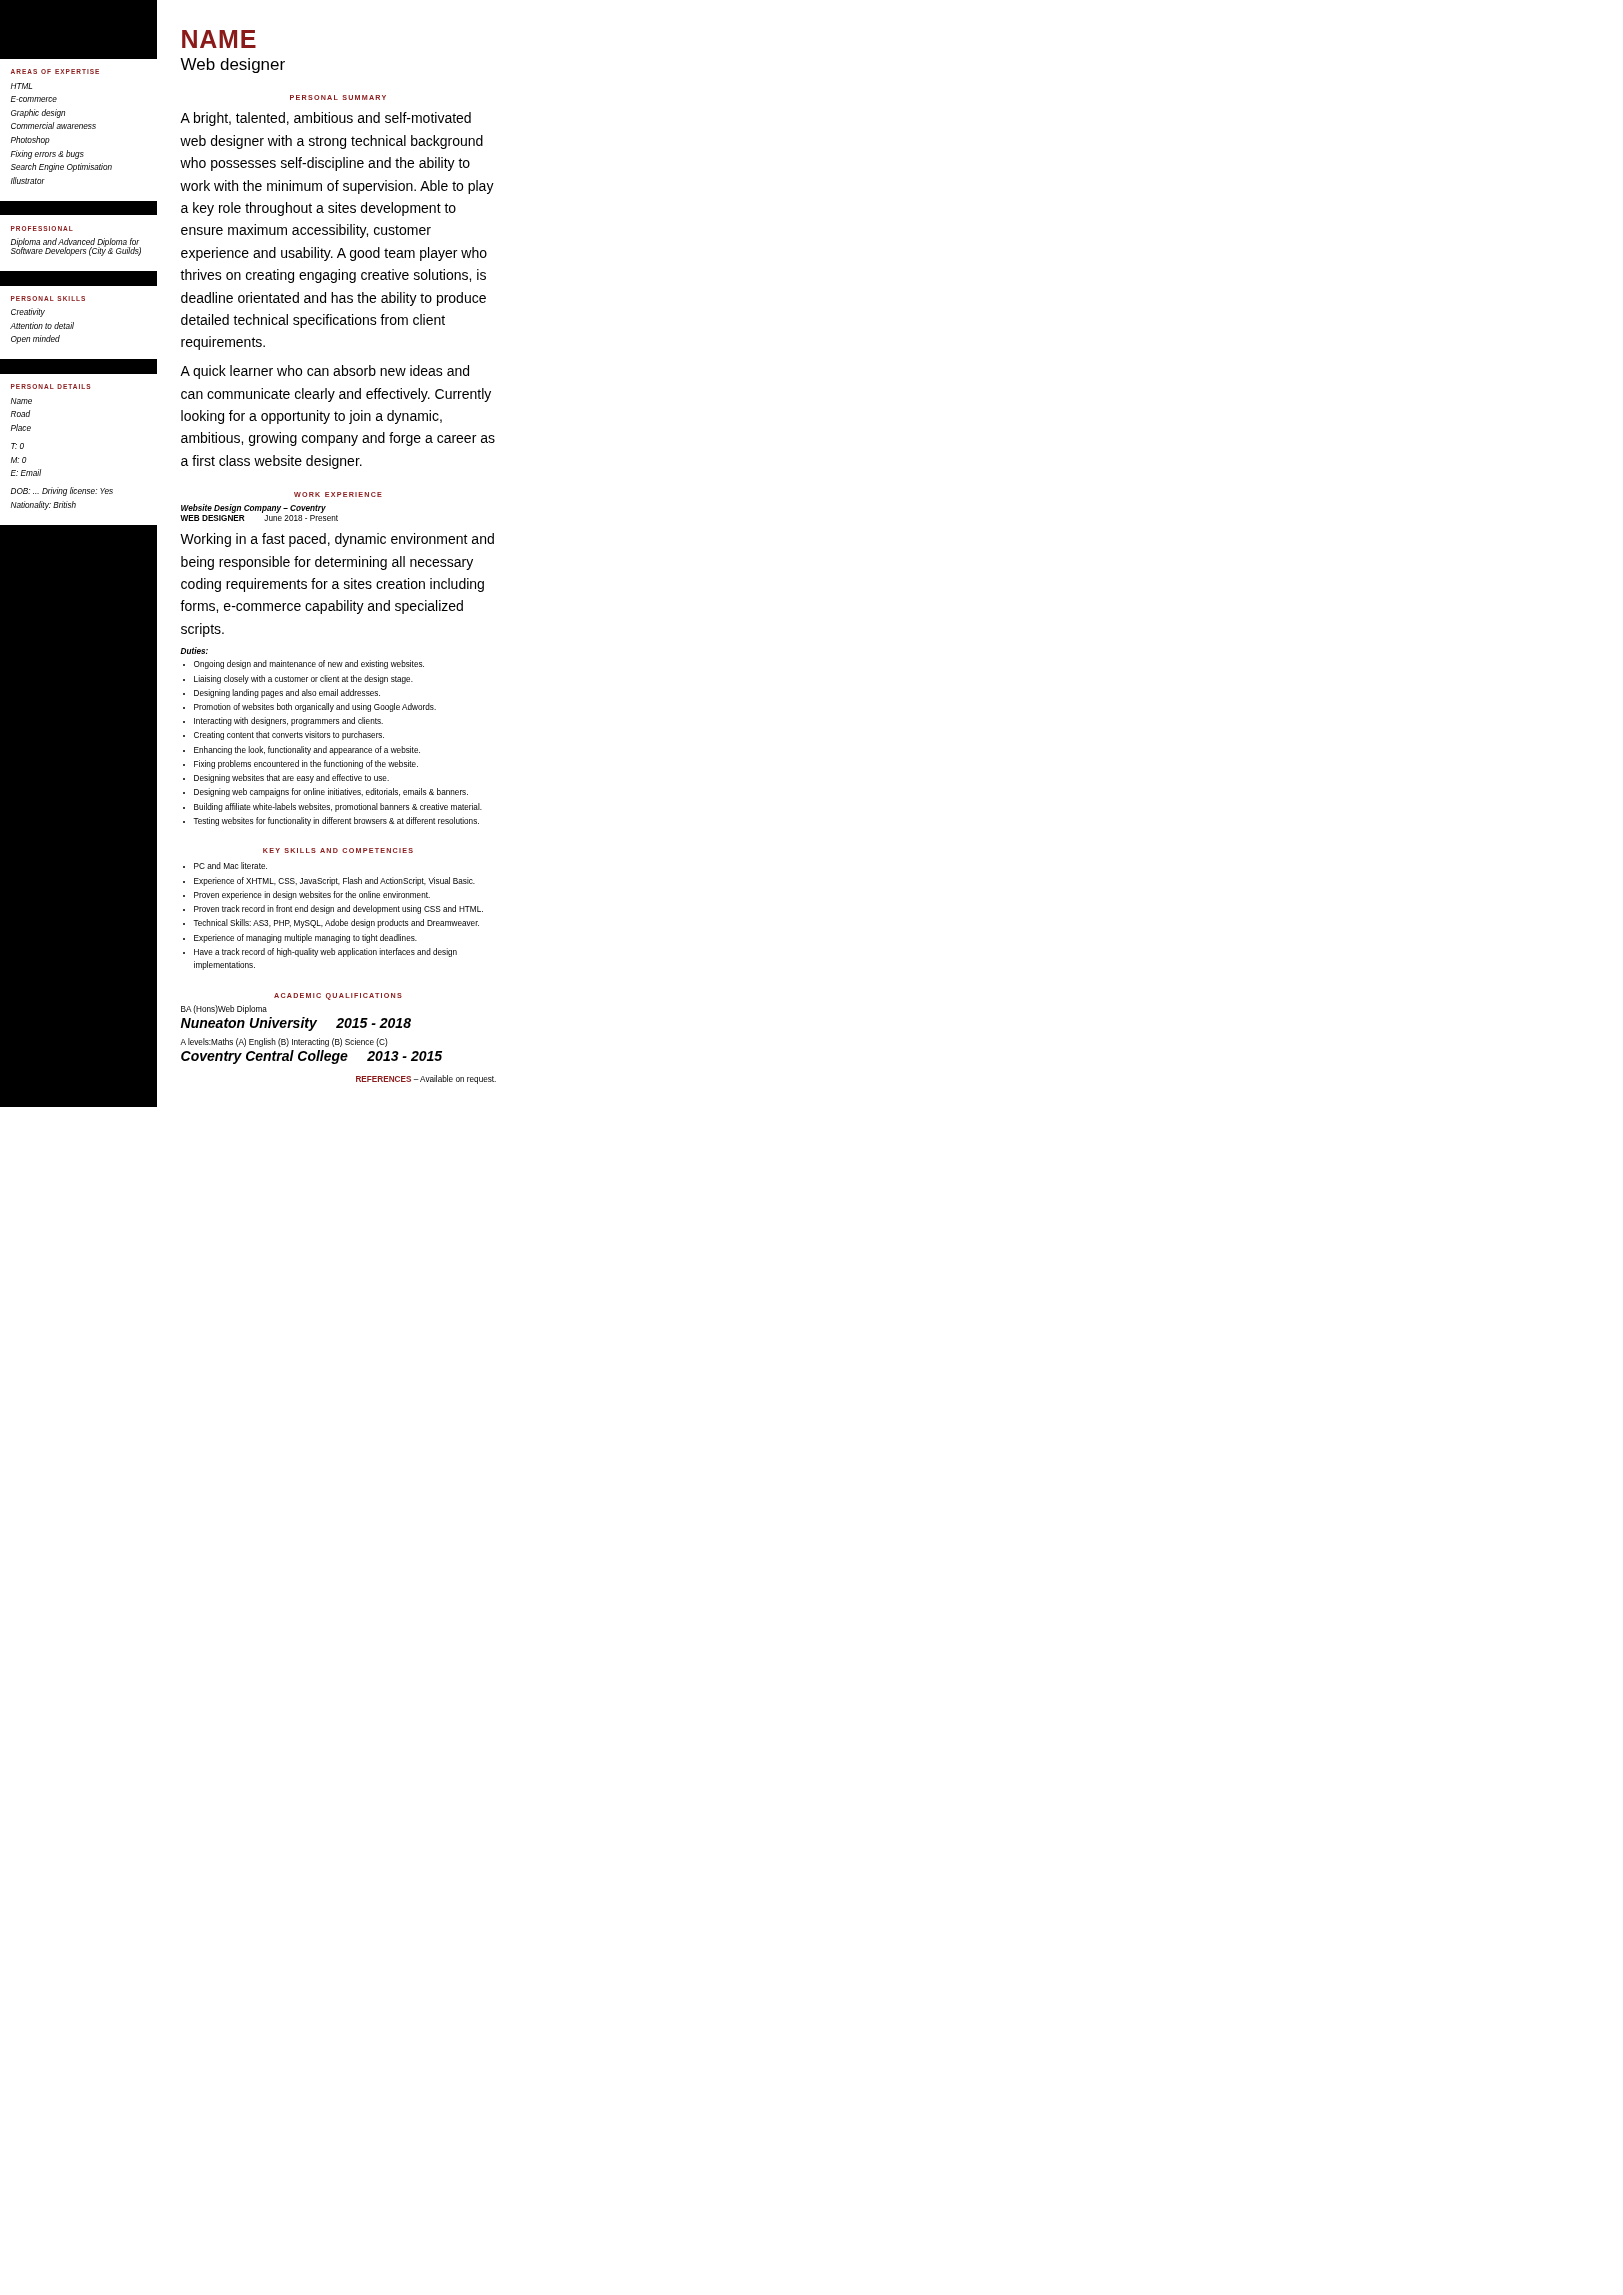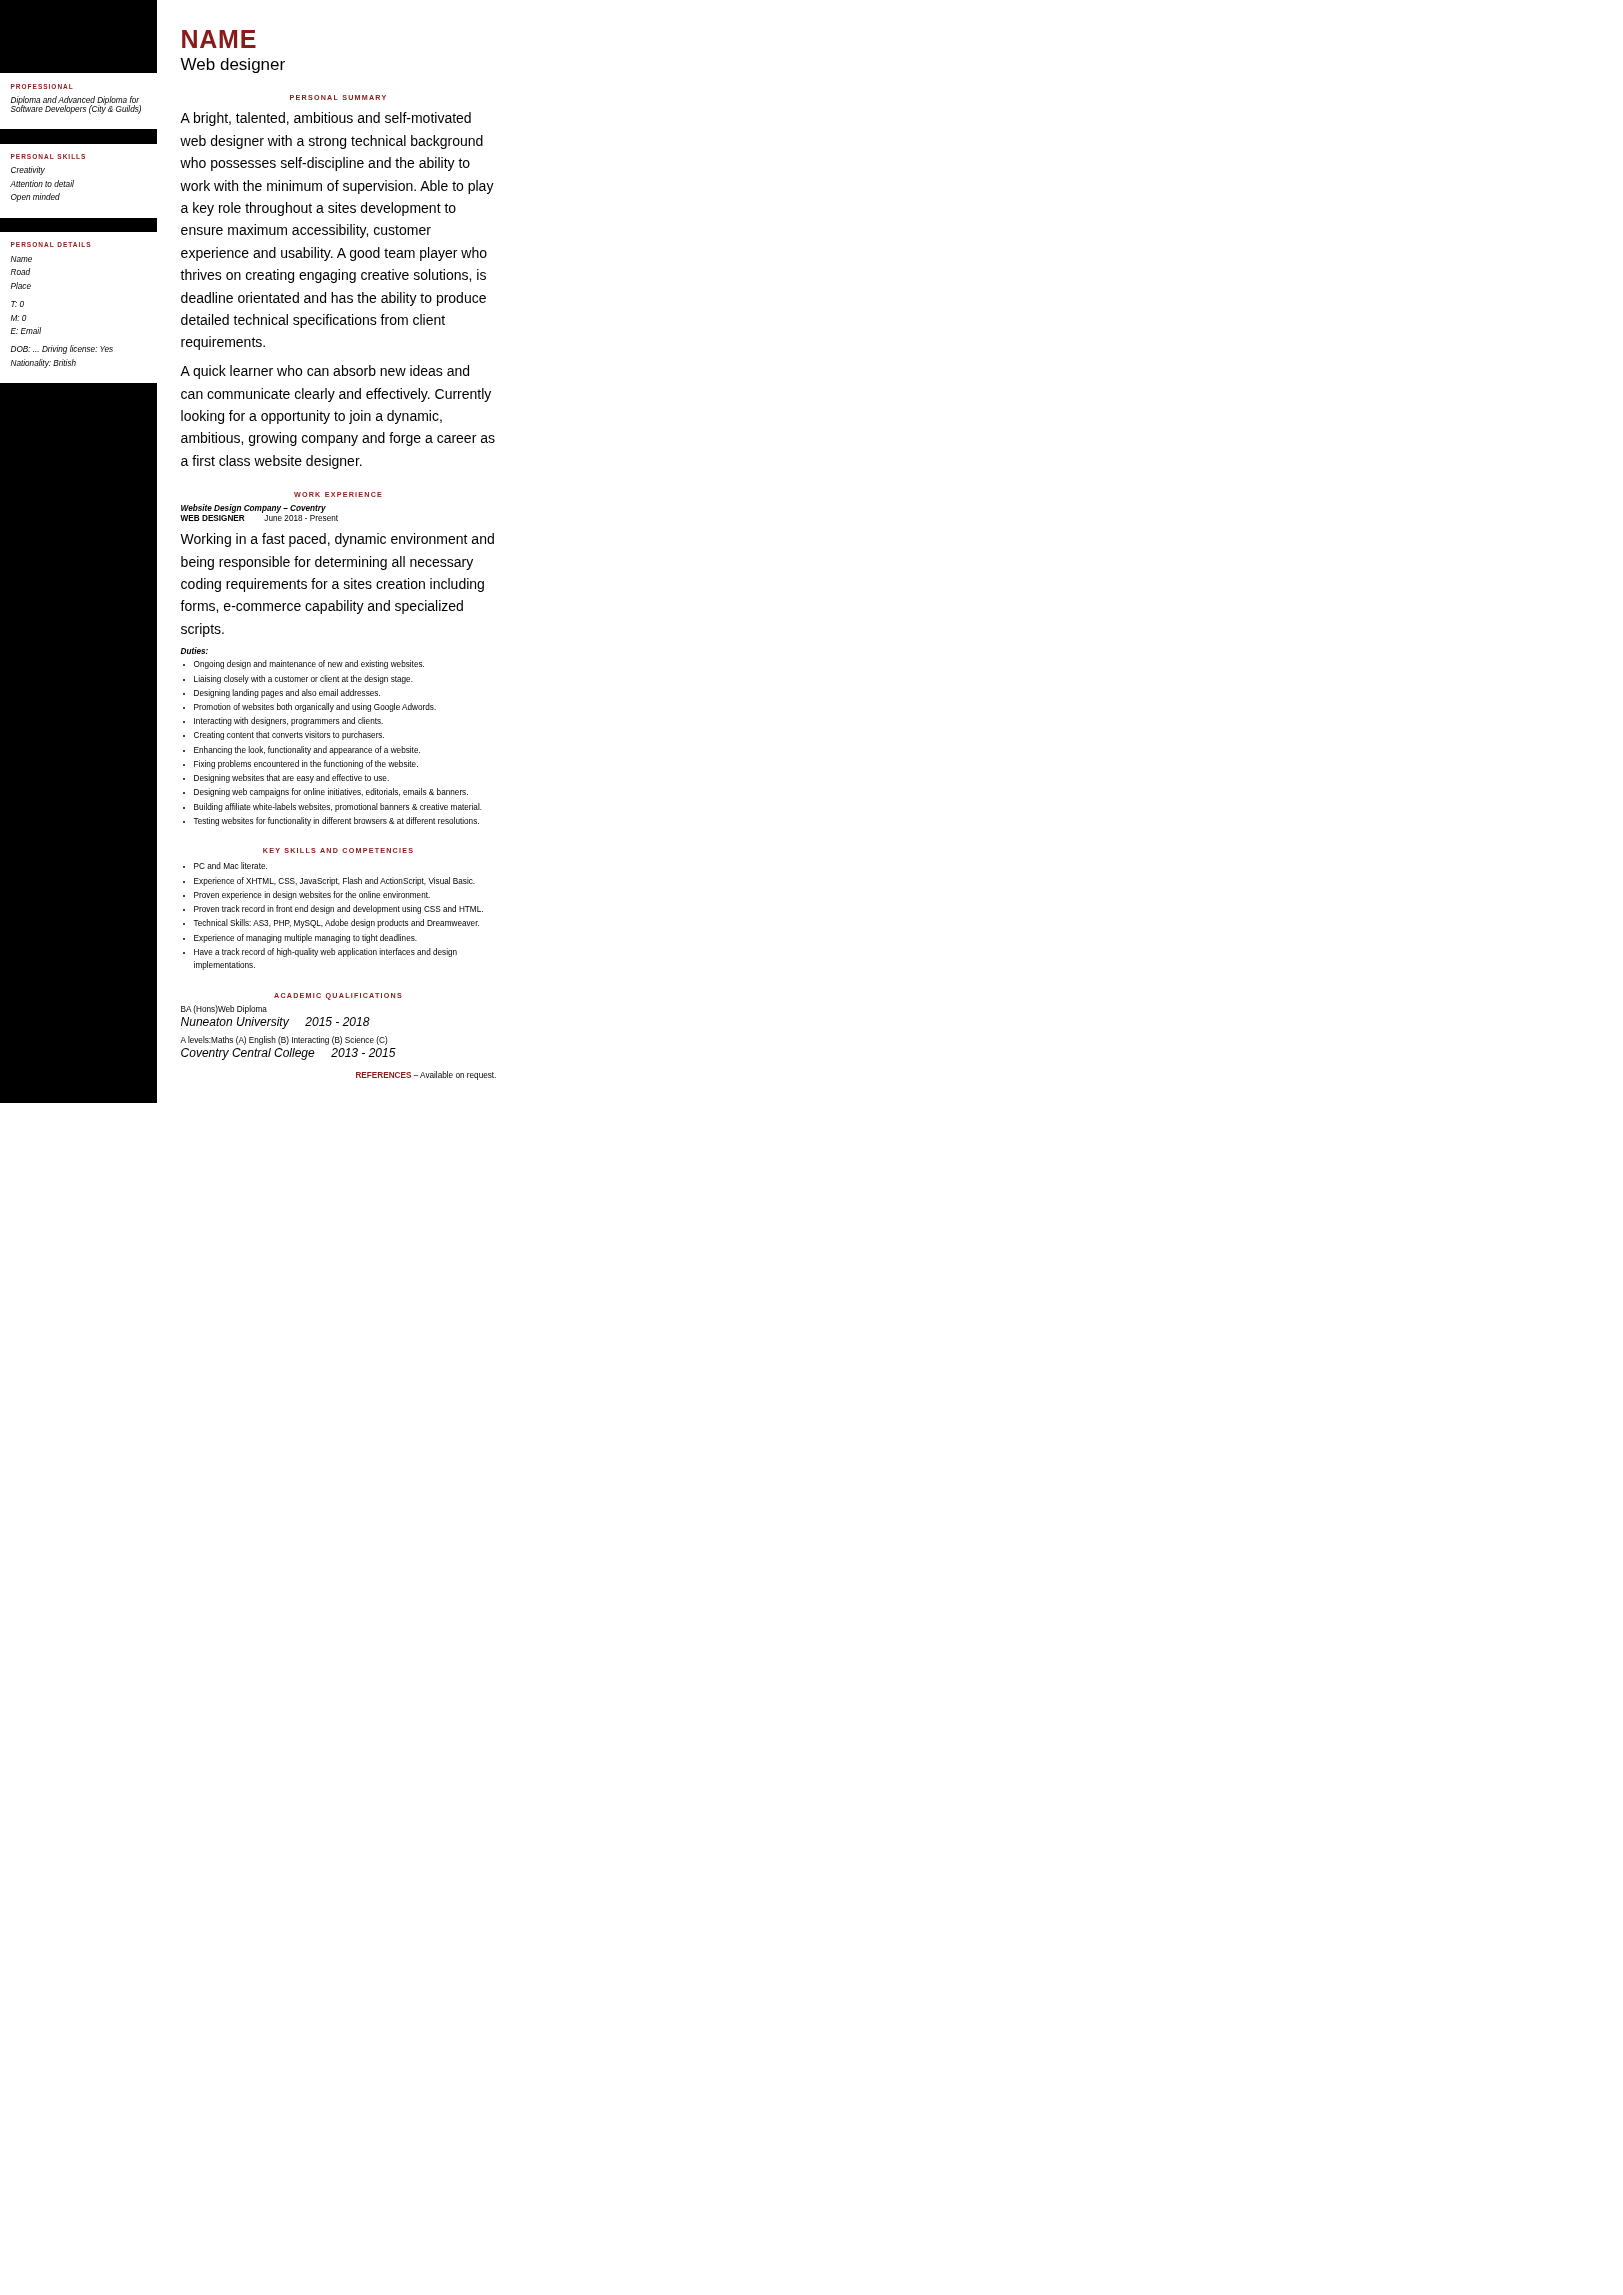--- a/index.html
+++ b/index.html
@@ -128,43 +128,54 @@
     }
     .qual-block {
       margin-bottom: 6.5px;
     }
     .qual-line {
       font-size: 8.2px;
       margin-bottom: 1.3px;
       display: flex;
     }
     .qual-bold-italic {
-      font-weight: normal;
-      font-style: italic;
-      font-size: 12px;
+      font-weight: bold;
+      font-style: italic;
+      font-size: 14px;
     }
     .ref-line {
       font-size: 8.2px;
       margin-top: 10.5px;
       text-align: right;
     }
     .ref-highlight {
       color: #8b1a1a;
       font-weight: bold;
     }
   </style>
 </head>
 <body>
 
 <div class="page">
 
   <div class="sidebar">
 
     <div class="sidebar-top-black"></div>
 
+    <div class="sidebar-section">
+      <div class="sidebar-section-title">AREAS OF EXPERTISE</div>
+      <div class="sidebar-item">HTML</div>
+      <div class="sidebar-item">E-commerce</div>
+      <div class="sidebar-item">Graphic design</div>
+      <div class="sidebar-item">Commercial awareness</div>
+      <div class="sidebar-item">Photoshop</div>
+      <div class="sidebar-item">Fixing errors &amp; bugs</div>
+      <div class="sidebar-item">Search Engine Optimisation</div>
+      <div class="sidebar-item">Illustrator</div>
+    </div>
 
     <div class="sidebar-black-gap"></div>
 
     <div class="sidebar-section">
       <div class="sidebar-section-title">PROFESSIONAL</div>
       <div class="sidebar-item">Diploma and Advanced Diploma for Software Developers (City &amp; Guilds)</div>
     </div>
 
     <div class="sidebar-black-gap"></div>
 

